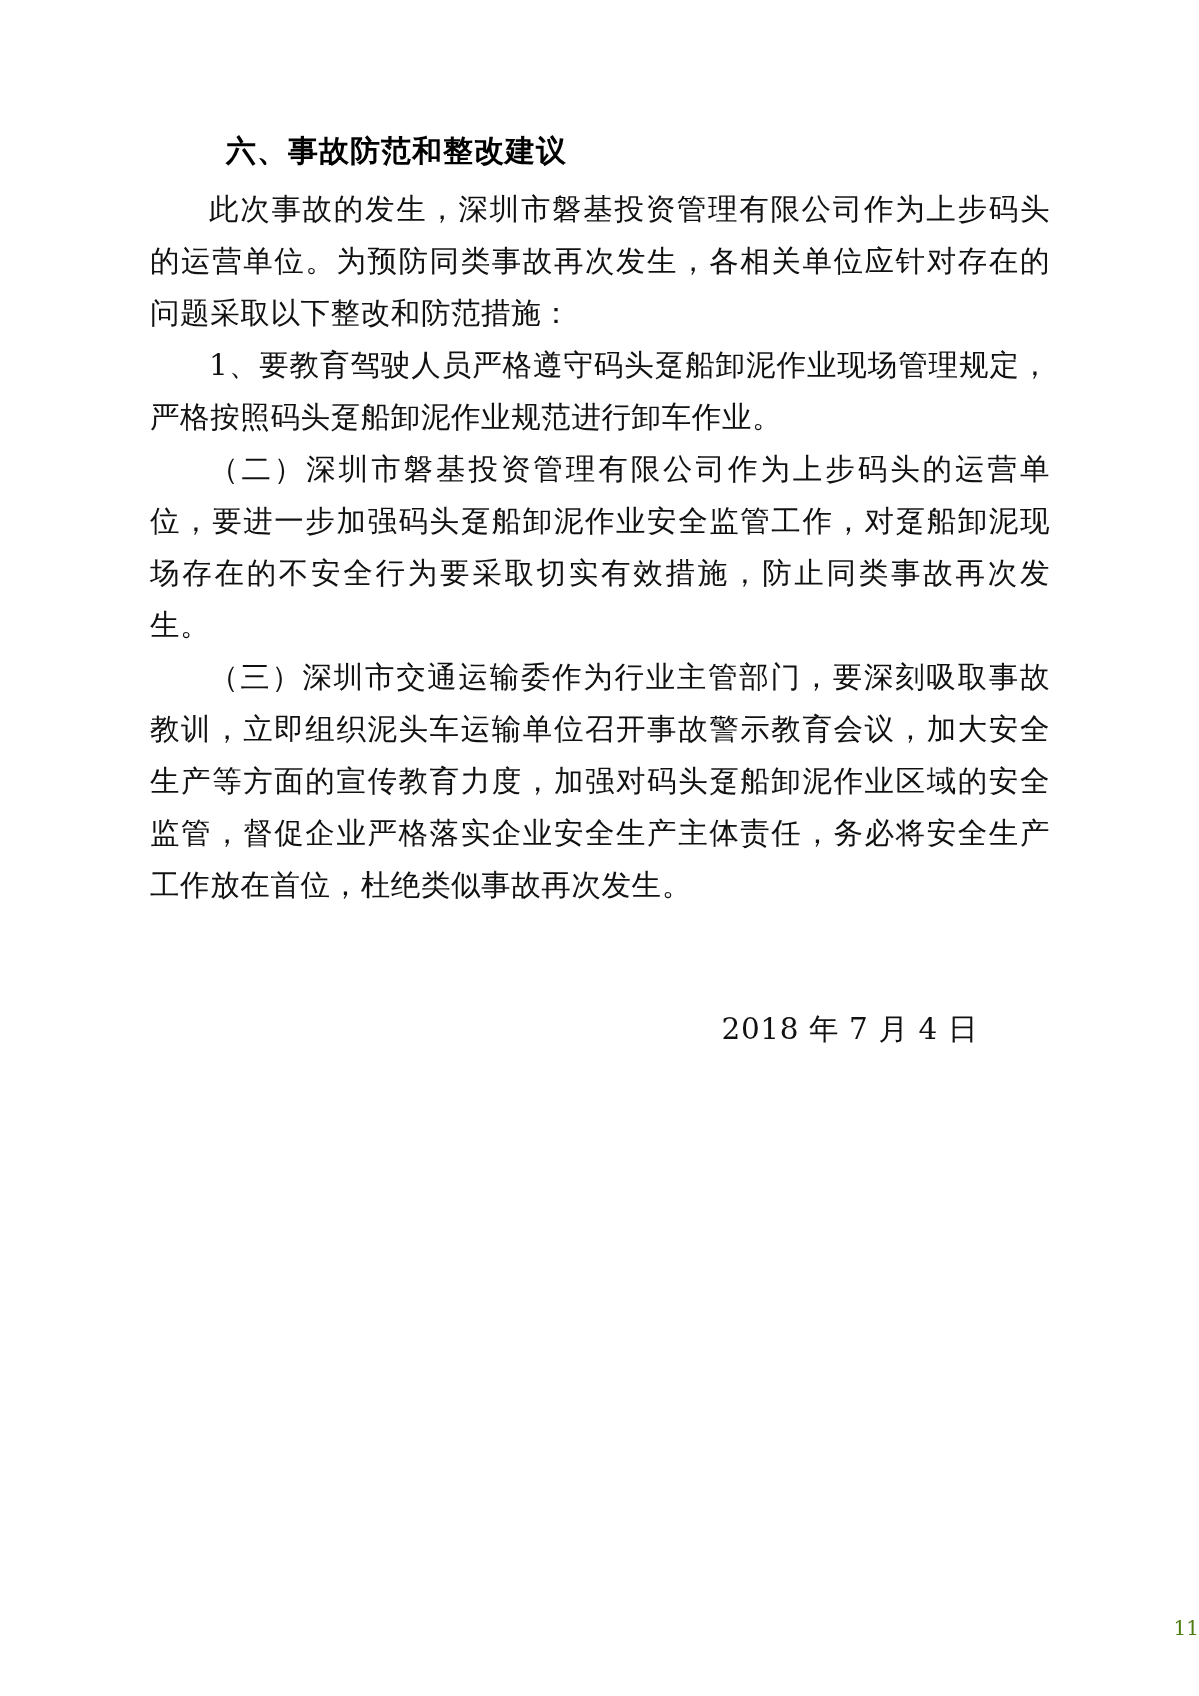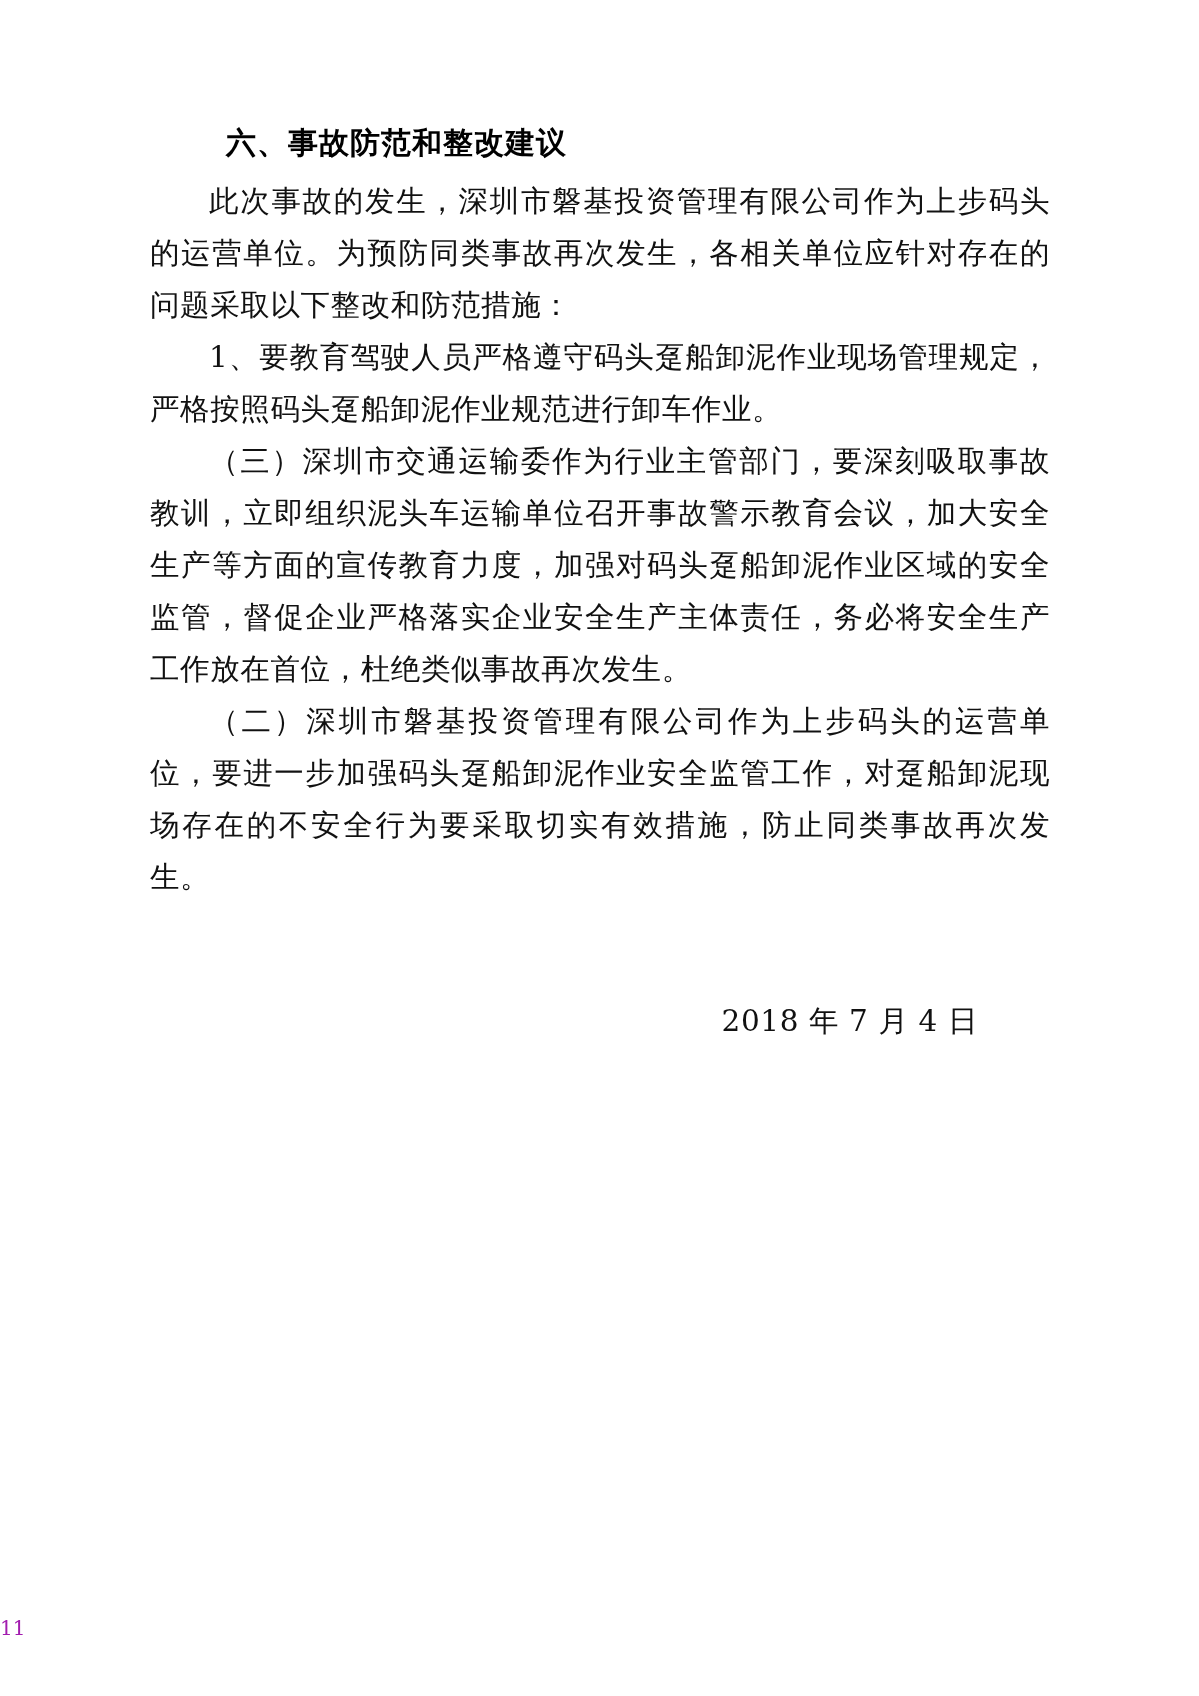--- a/index.html
+++ b/index.html
@@ -28,21 +28,21 @@
   .content {
     width: 900px;
     margin: 0 auto;
   }
   .section-heading {
     font-family: Liberation Serif, serif;
     font-weight: bold;
     font-size: 30px;
     line-height: 1.5;
     letter-spacing: 1px;
-    margin: 0 0 10px 0;
+    margin: 8px 0 10px 0;
     padding-left: 76px;
     color: #000;
   }
   .para {
     font-size: 29.5px;
     line-height: 52px;
     letter-spacing: 0.6px;
     text-align: justify;
     text-justify: inter-ideograph;
     margin: 0;
@@ -68,43 +68,43 @@
     line-height: 52px;
     letter-spacing: 0.6px;
     color: #111;
     padding-right: 66px;
   }
   .page-number {
     position: absolute;
     left: 0;
     right: 0;
     bottom: 56px;
-    text-align: left;
+    text-align: right;
     font-size: 20px;
     font-family: "DejaVu Serif", "Liberation Serif", serif;
-    color: #a21caf;
+    color: #4d7c0f;
   }
 </style>
 </head>
 <body>
 
 <div class="page">
   <div class="content">
 
     <h1 class="section-heading">六、事故防范和整改建议</h1>
 
     <p class="para">此次事故的发生，深圳市磐基投资管理有限公司作为上步码头的运营单位。为预防同类事故再次发生，各相关单位应针对存在的问题采取以下整改和防范措施：</p>
 
 
     <p class="para">1、要教育驾驶人员严格遵守码头趸船卸泥作业现场管理规定，严格按照码头趸船卸泥作业规范进行卸车作业。</p>
 
 
+    <p class="para">（二）深圳市磐基投资管理有限公司作为上步码头的运营单位，要进一步加强码头趸船卸泥作业安全监管工作，对趸船卸泥现场存在的不安全行为要采取切实有效措施，防止同类事故再次发生。</p>
+
     <p class="para">（三）深圳市交通运输委作为行业主管部门，要深刻吸取事故教训，立即组织泥头车运输单位召开事故警示教育会议，加大安全生产等方面的宣传教育力度，加强对码头趸船卸泥作业区域的安全监管，督促企业严格落实企业安全生产主体责任，务必将安全生产工作放在首位，杜绝类似事故再次发生。</p>
-
-    <p class="para">（二）深圳市磐基投资管理有限公司作为上步码头的运营单位，要进一步加强码头趸船卸泥作业安全监管工作，对趸船卸泥现场存在的不安全行为要采取切实有效措施，防止同类事故再次发生。</p>
 
     <div class="signature-block">
       <div class="sig-date">2018 年 7 月 4 日</div>
     </div>
 
   </div>
 
   <div class="page-number">11</div>
 </div>
 

